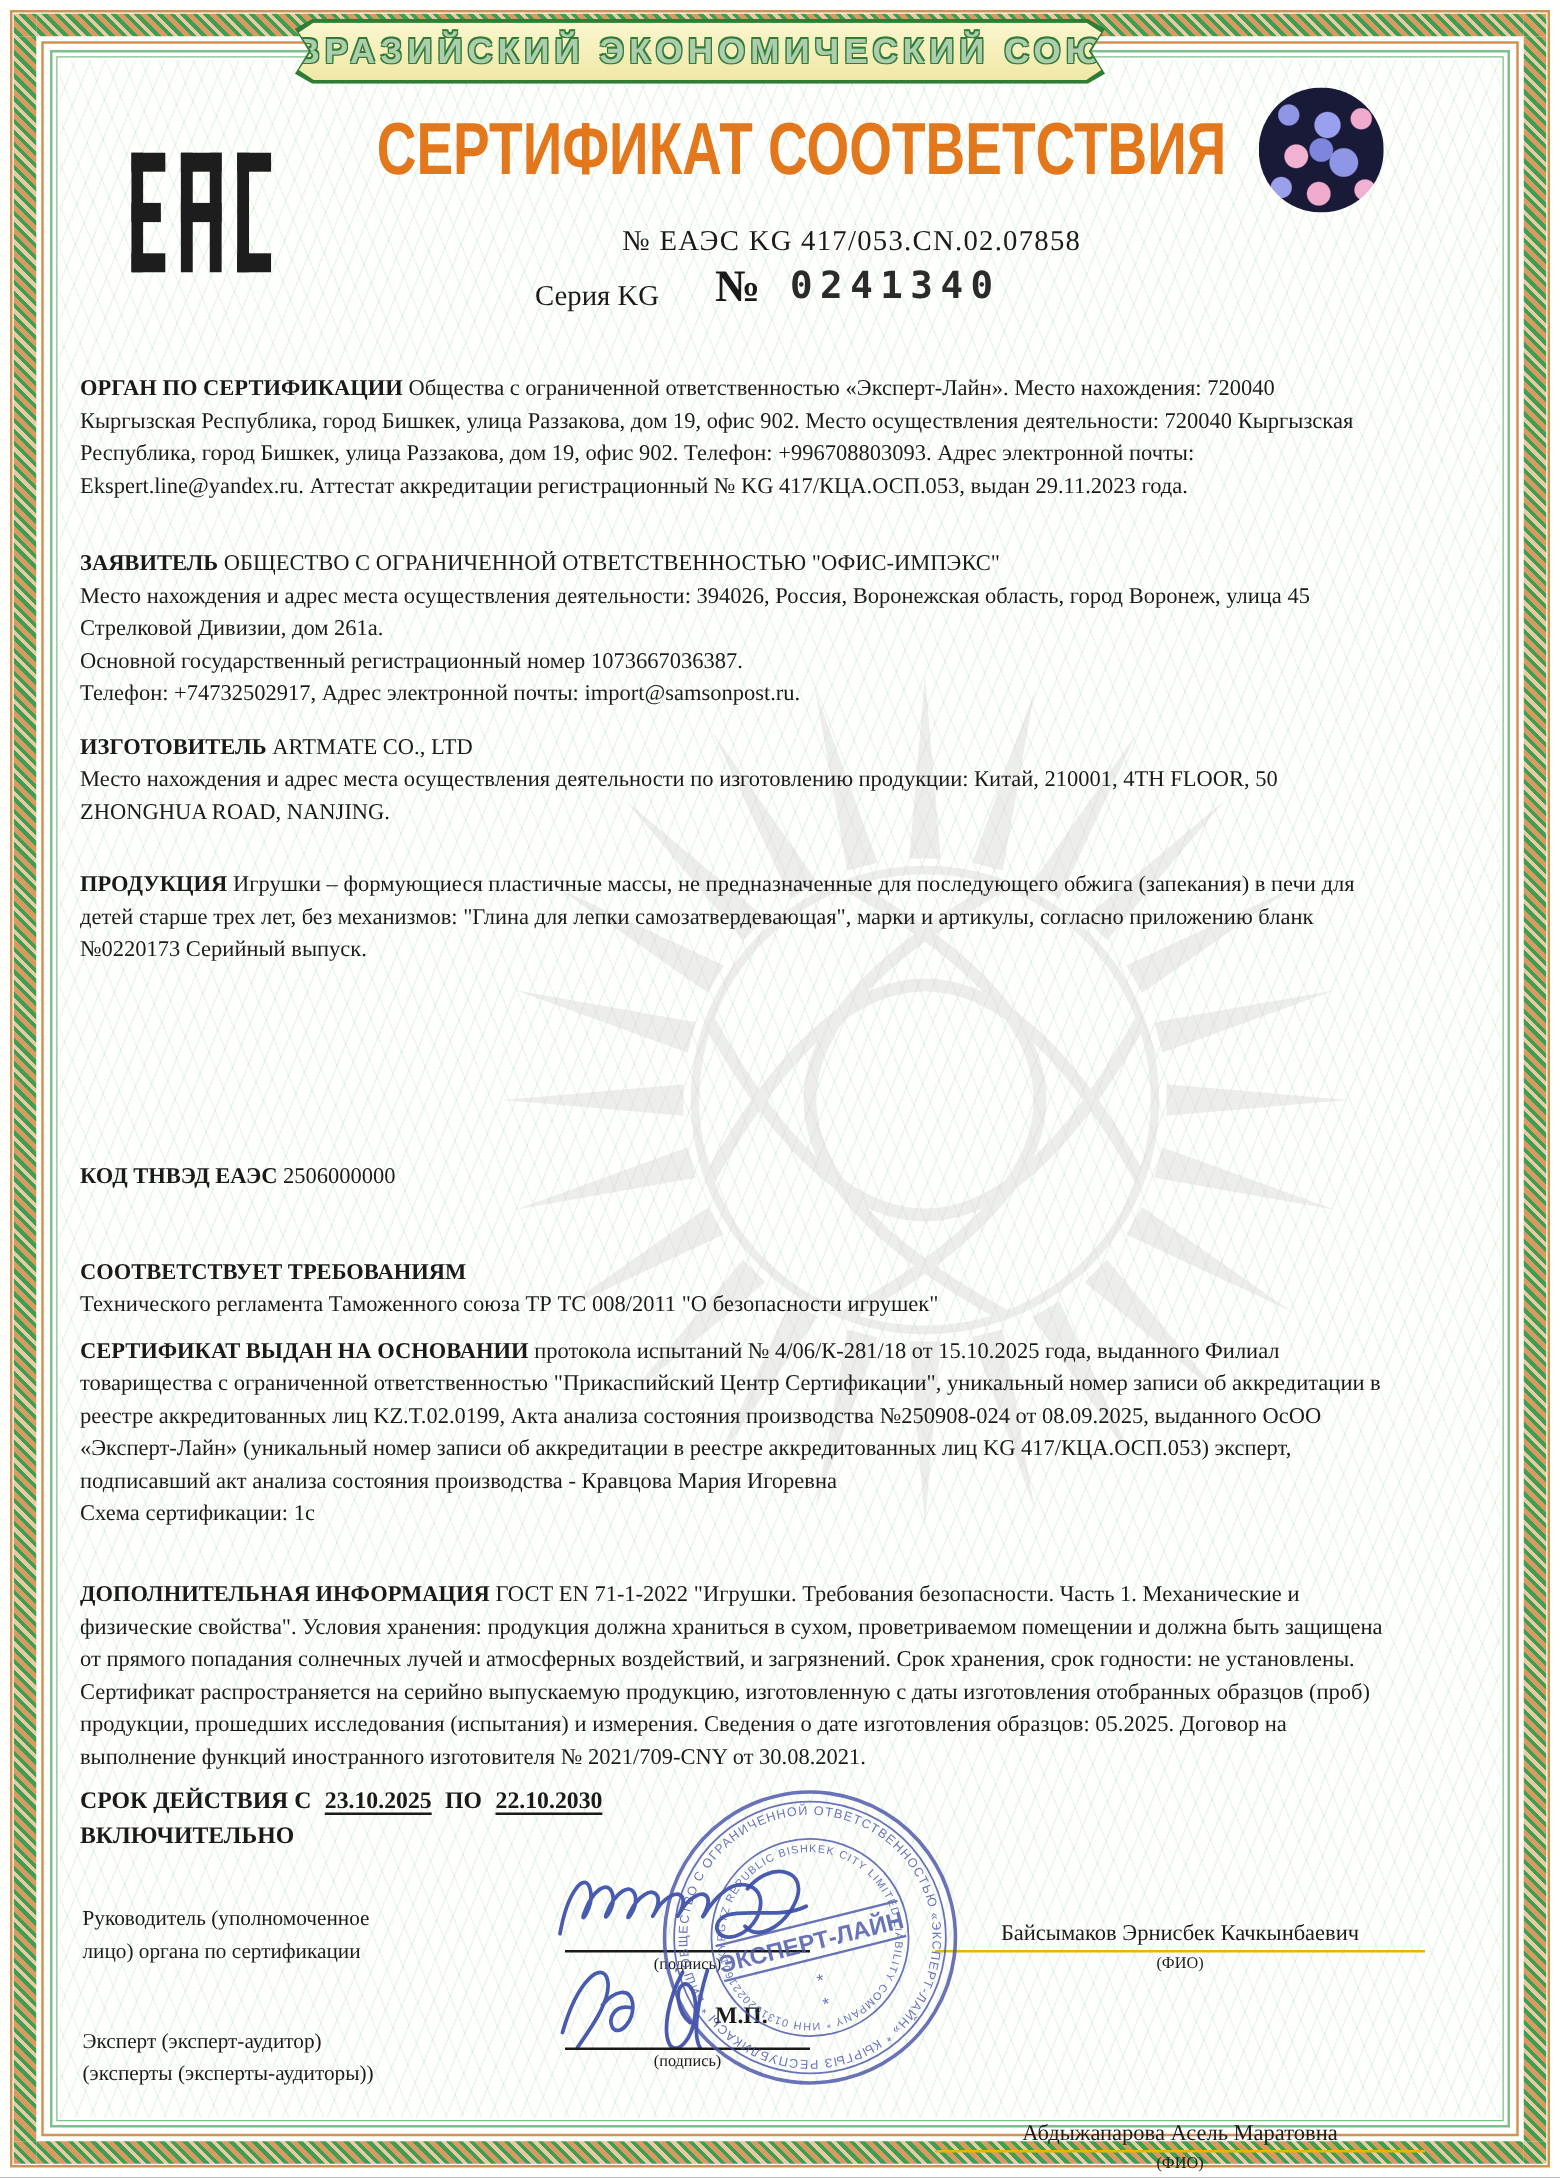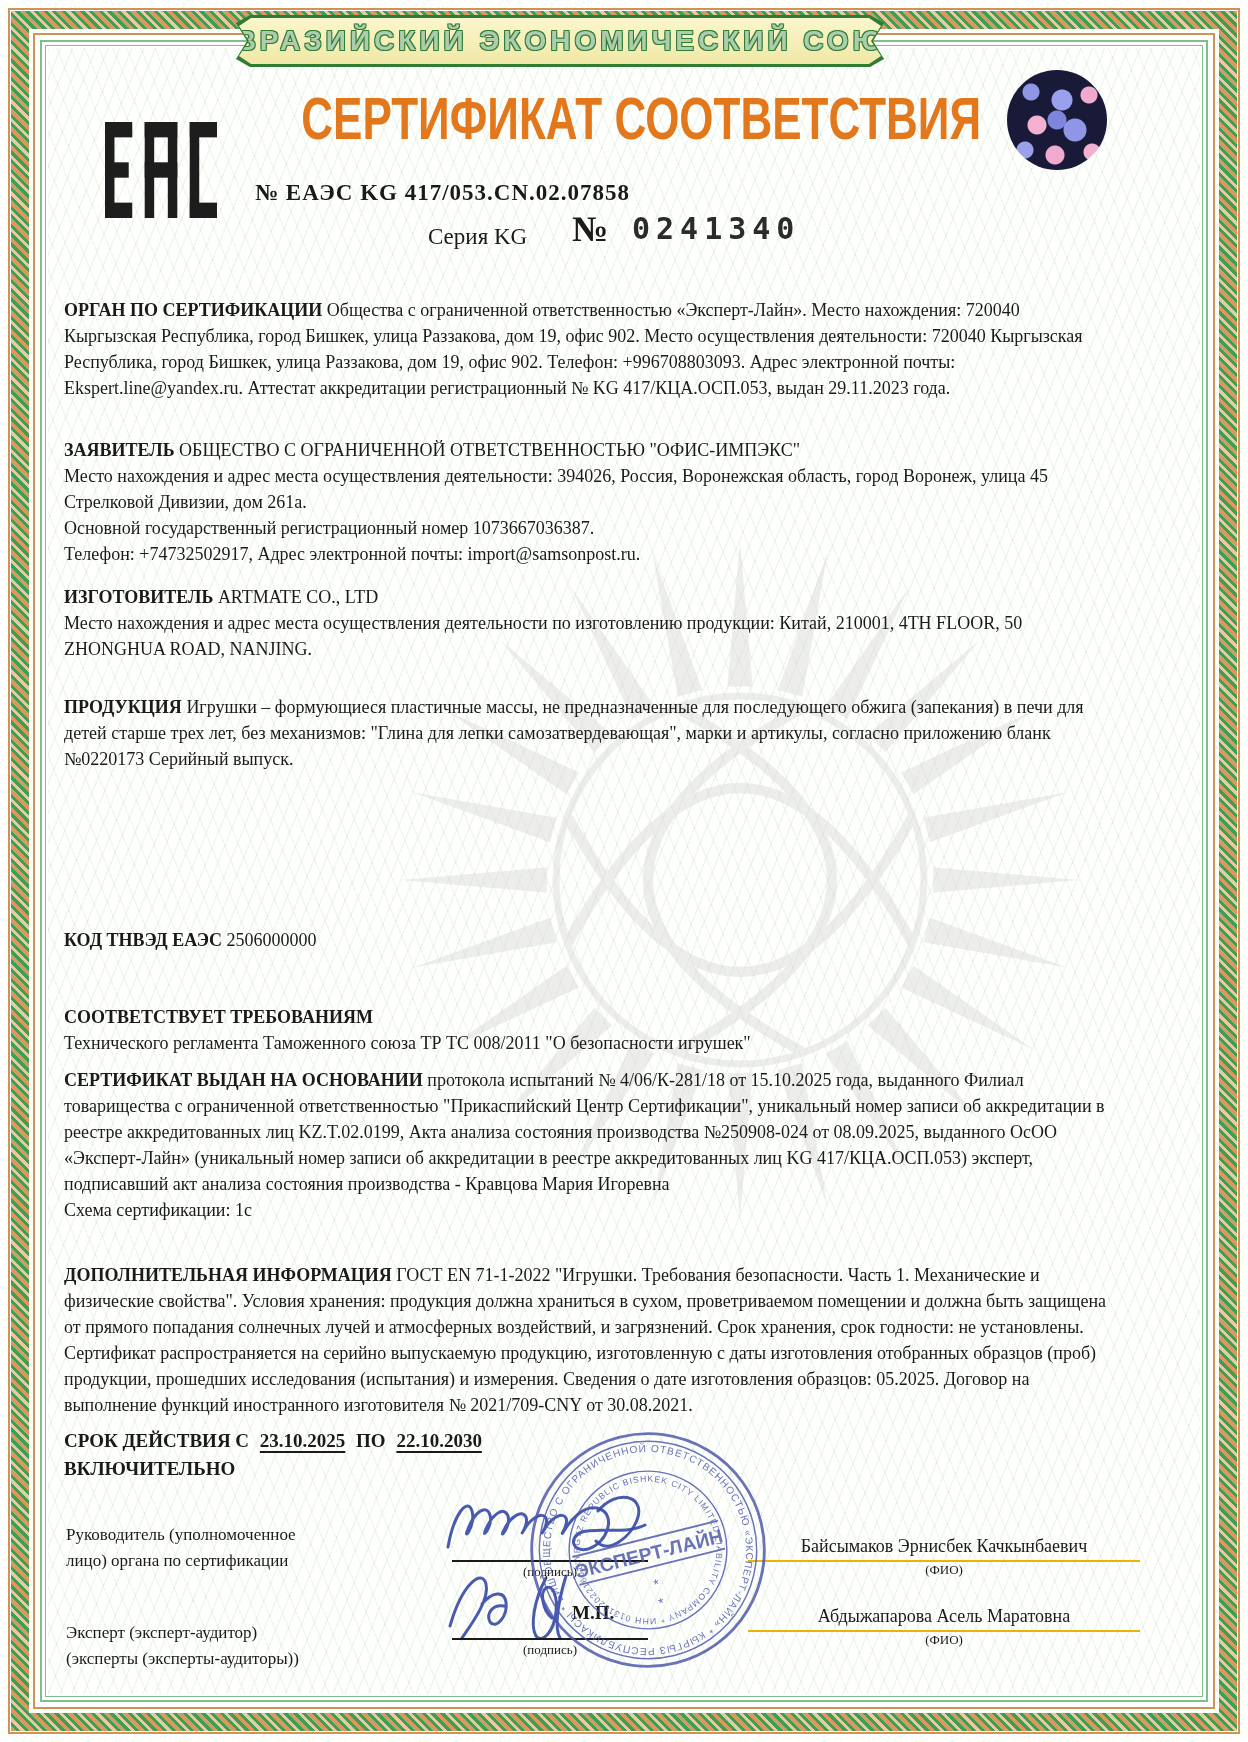--- a/index.html
+++ b/index.html
@@ -35,21 +35,21 @@
       radial-gradient(circle at 30% 55%,#f3b1d2 0 9px,rgba(0,0,0,0) 10px),
       radial-gradient(circle at 68% 60%,#8f96e6 0 11px,rgba(0,0,0,0) 12px),
       radial-gradient(circle at 18% 80%,#9aa1ea 0 8px,rgba(0,0,0,0) 9px),
       radial-gradient(circle at 48% 85%,#f0aacd 0 9px,rgba(0,0,0,0) 10px),
       radial-gradient(circle at 85% 82%,#f3b1d2 0 8px,rgba(0,0,0,0) 9px),
       radial-gradient(circle at 50% 50%,#7d85dd 0 9px,rgba(0,0,0,0) 10px),
       #191938;}
   .title{position:absolute;left:255px;top:90px;width:610px;text-align:center;}
   .title span{display:inline-block;font-family:"Liberation Sans",sans-serif;font-weight:bold;font-size:50px;color:#e2771c;
       transform:scale(.88,1.18);transform-origin:center;letter-spacing:0;white-space:nowrap;}
-  .certno{position:absolute;left:255px;top:180px;width:610px;text-align:left;font-size:23px;letter-spacing:1px;font-weight:bold;}
+  .certno{position:absolute;left:255px;top:180px;width:610px;text-align:right;font-size:23px;letter-spacing:1px;}
   .series-label{position:absolute;left:428px;top:224px;font-size:23px;}
   .no-sign{position:absolute;left:572px;top:208px;font-size:36px;font-weight:bold;}
   .blank-number{position:absolute;left:632px;top:211px;font-family:"DejaVu Sans Mono",monospace;font-weight:bold;
       font-size:30px;letter-spacing:6px;color:#2b2b2b;}
   
   .sec{position:absolute;left:64px;width:1052px;font-size:18px;line-height:26px;}
   .lbl{font-weight:bold;margin-top:23px;}
   .und{text-decoration:underline;text-underline-offset:4px;text-decoration-thickness:2px;}
   .validity{position:absolute;left:64px;top:1427px;font-weight:bold;font-size:19px;line-height:28px;}
   .validity .und{margin:0 6px;}
@@ -228,21 +228,21 @@
     <span class="small">(подпись)</span>
   </div>
   <div class="sigline" style="left:452px;top:1638px;width:196px">
     <span class="small">(подпись)</span>
   </div>
 
   <div class="namecol" style="top:1536px">
     <div class="nm">Байсымаков Эрнисбек Качкынбаевич</div>
     <div class="small center">(ФИО)</div>
   </div>
-  <div class="namecol" style="top:1606px">
+  <div class="namecol" style="top:1696px">
     <div class="nm">Абдыжапарова Асель Маратовна</div>
     <div class="small center">(ФИО)</div>
   </div>
 
   <div class="mp">М.П.</div>
 
   <svg class="stamp" viewBox="0 0 260 260" aria-hidden="true">
     <g fill="none" stroke="#4a55aa">
       <circle cx="130" cy="130" r="121" stroke-width="3"></circle>
       <circle cx="130" cy="130" r="113" stroke-width="1.5"></circle>

